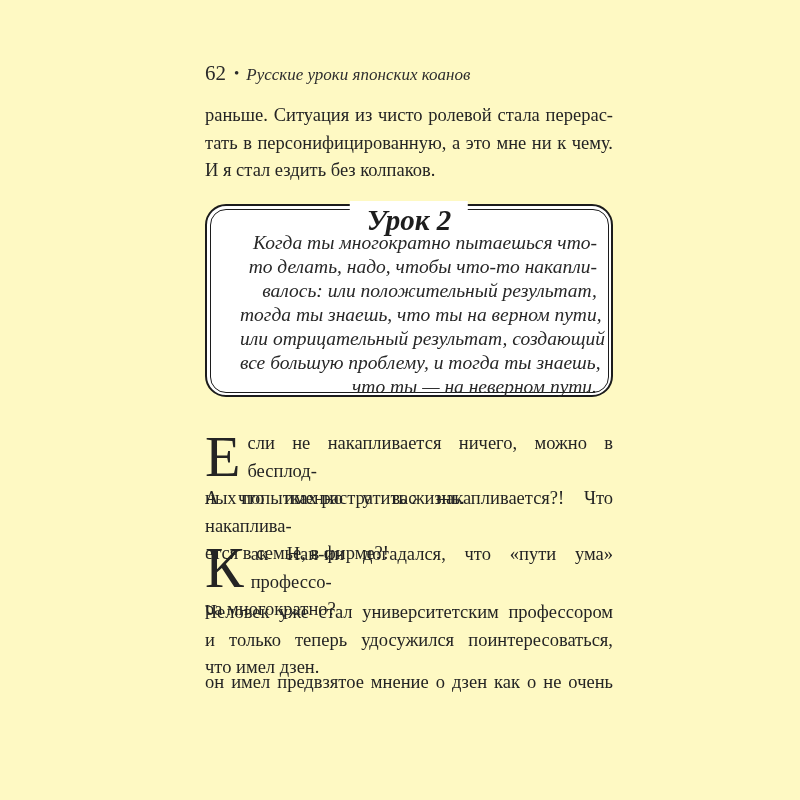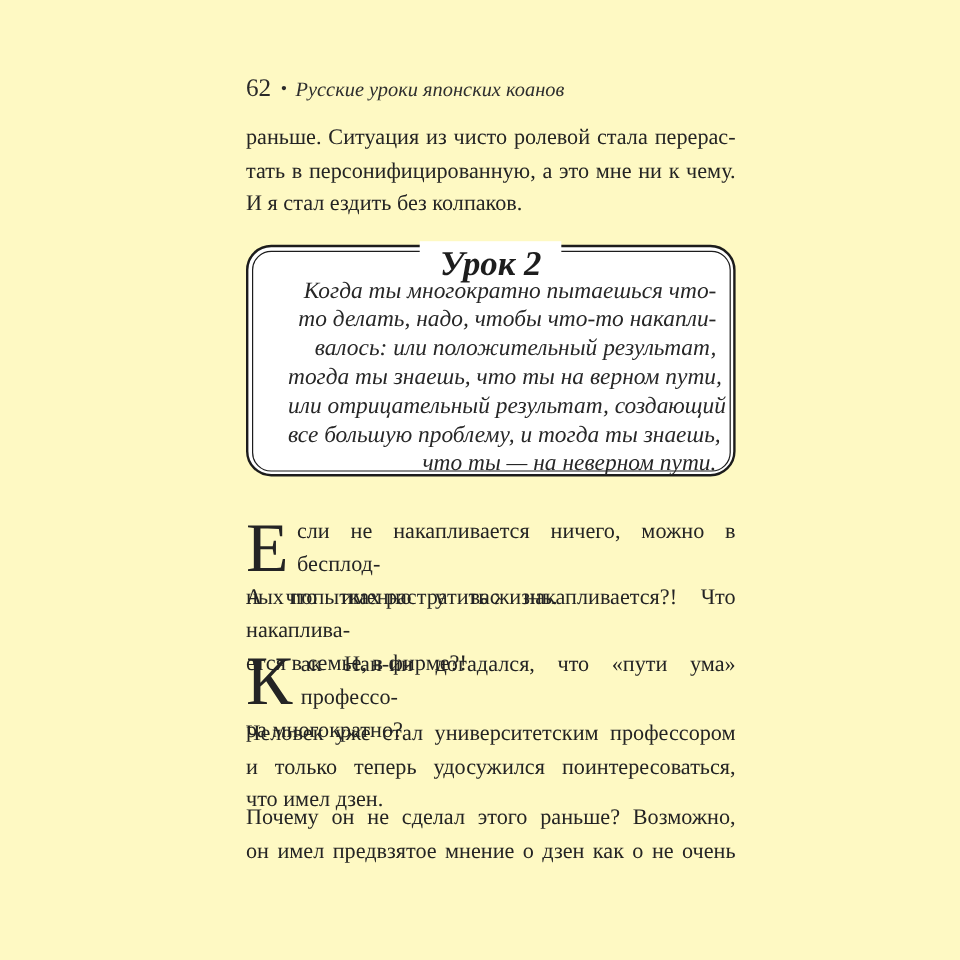--- a/index.html
+++ b/index.html
@@ -97,18 +97,17 @@
       <div class="tline end">ра многократно?</div>
     </div>
 
     <div class="para" style="top:599px">
       <div class="tline">Человек уже стал университетским профессором</div>
       <div class="tline">и только теперь удосужился поинтересоваться,</div>
       <div class="tline end">что имел дзен.</div>
     </div>
 
     <div class="para" style="top:669px">
-      <div class="tline">Почему он не сделал этого раньше? Возможно,</div>
       <div class="tline">он имел предвзятое мнение о дзен как о не очень</div>
     </div>
 
   </div>
 </div>
 
 </body></html>

